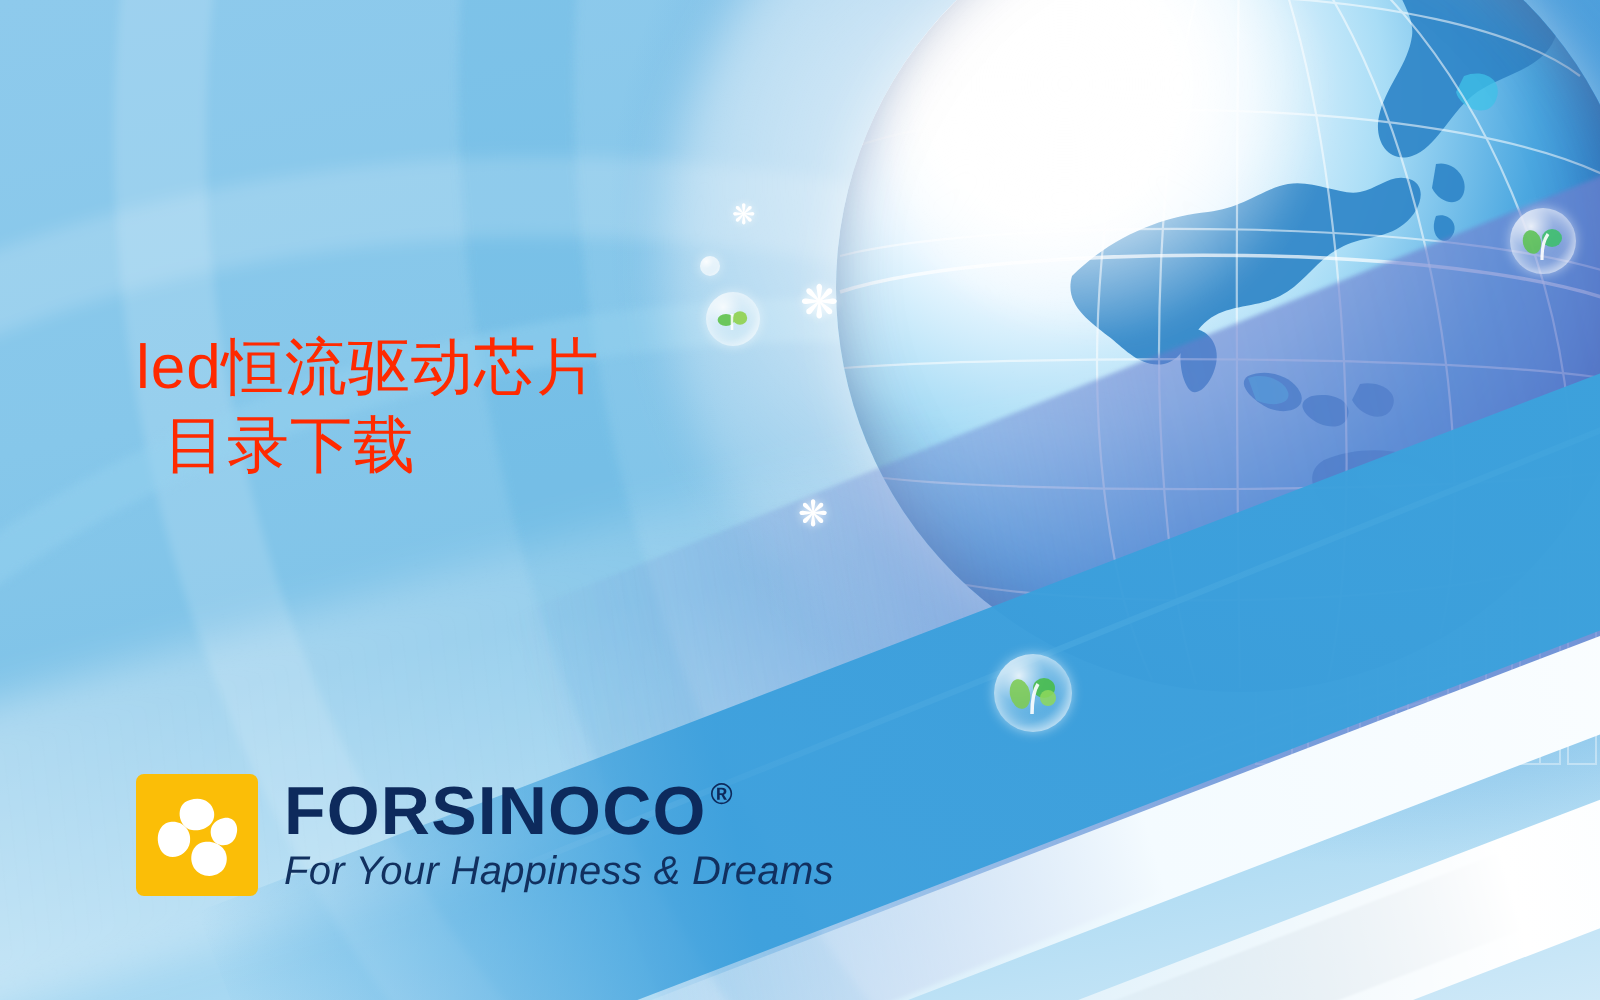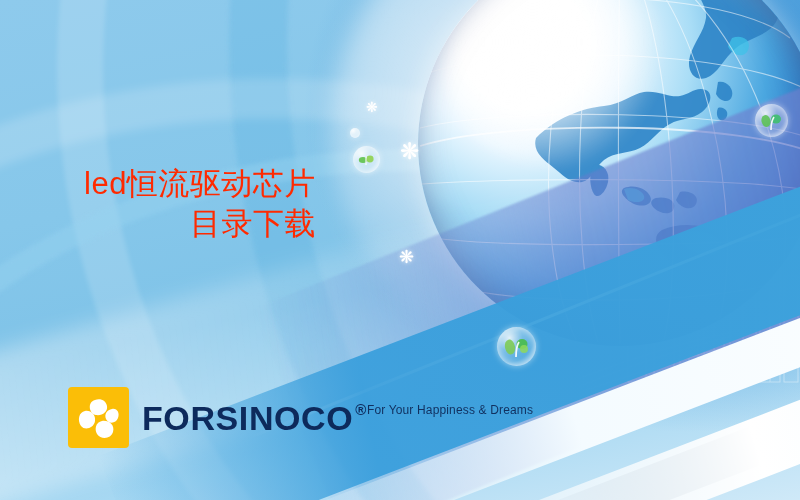--- a/index.html
+++ b/index.html
@@ -213,24 +213,23 @@
     left: -60px; top: 370px;
     width: 700px; height: 150px;
     background: linear-gradient(100deg, rgba(255,255,255,0.42) 0%, rgba(255,255,255,0.12) 70%, rgba(255,255,255,0) 100%);
     transform: rotate(-16deg);
     filter: blur(10px);
   }
 
   
   .headline {
     position: absolute;
-    left: 84px;
+    left: 68px;
     top: 163px;
     z-index: 40;
-    text-align: right;
   }
   .headline .hl-line {
     color: #ff2a00;
     font-size: 31px;
     font-weight: 400;
     line-height: 1.34;
     white-space: nowrap;
     letter-spacing: 0.5px;
   }
   .headline .hl-line.line2 {
@@ -252,45 +251,46 @@
     height: 61px;
     border-radius: 4px;
     background: #fbbe07;
     flex: 0 0 auto;
     position: relative;
   }
   .logo-mark svg { position: absolute; inset: 0; }
   .logo-text {
     margin-left: 13px;
     display: flex;
-    flex-direction: row;
+    flex-direction: column;
     justify-content: center;
   }
   .logo-word {
     display: flex;
     align-items: flex-start;
     color: #0d2a5c;
     font-size: 34px;
     font-weight: bold;
     letter-spacing: 0.6px;
     line-height: 1;
   }
   .logo-reg {
     font-size: 15px;
     margin-left: 2px;
     margin-top: 1px;
     color: #0d2a5c;
     font-weight: bold;
   }
   .logo-tag {
     color: #11305f;
-    font-size: 12px;
+    font-size: 20px;
     letter-spacing: 0.15px;
     margin-top: 3px;
     line-height: 1;
+    font-style: italic;
   }
 </style>
 </head>
 <body>
 
 <div id="banner">
 
   <div class="bg-base"></div>
 
   <div class="ribbon r1"></div>

